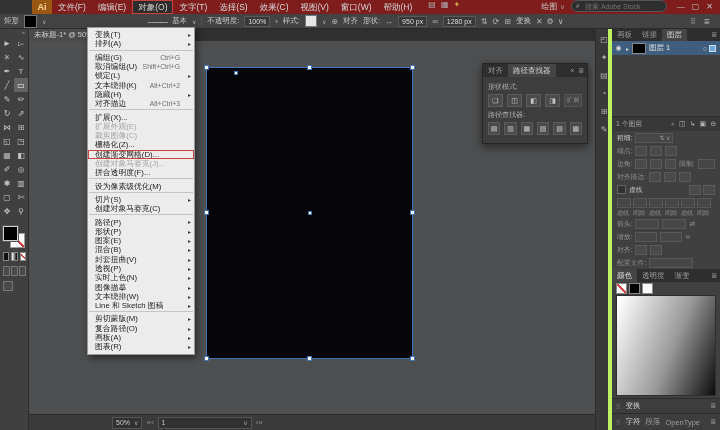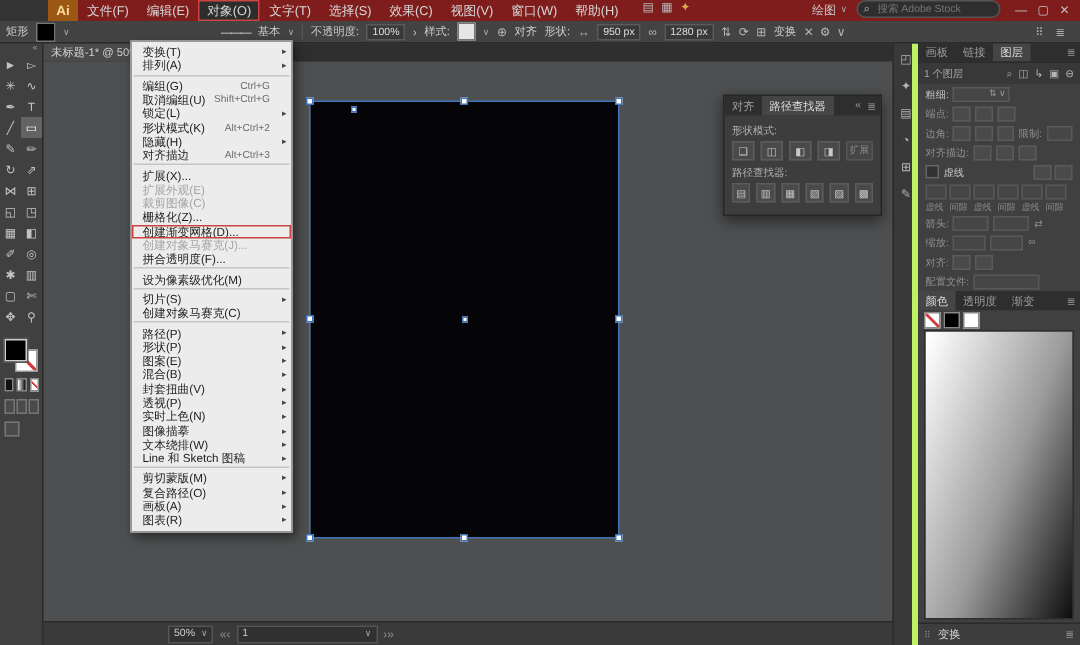--- a/index.html
+++ b/index.html
@@ -392,21 +392,21 @@
         <span class="marr"></span>
       </div>
 
       <div class="mi">
         <span class="mlabel">锁定(L)</span>
         <span class="msc"></span>
         <span class="marr">▸</span>
       </div>
 
       <div class="mi">
-        <span class="mlabel">形状模式(K)</span>
+        <span class="mlabel">文本绕排(K)</span>
         <span class="msc">Alt+Ctrl+2</span>
         <span class="marr"></span>
       </div>
 
       <div class="mi">
         <span class="mlabel">隐藏(H)</span>
         <span class="msc"></span>
         <span class="marr">▸</span>
       </div>
 
@@ -664,20 +664,32 @@
       <span style="display:flex">
 
       <span class="ptab"><span>画板</span></span>
           <span class="ptab"><span>链接</span></span>
           <span class="ptab active"><span>图层</span></span>
         </span>
       <span class="pright">
           <span>≣</span>
         </span>
     </div>
+    <div class="lay-content">
+      <div class="lay-row">
+        <span class="lay-eye">◉</span>
+        <span class="lay-arr">▸</span>
+        <span class="lay-thumb"></span>
+        <span class="lay-name">图层 1</span>
+        <span class="lay-right">
+          <span class="lay-target">○</span>
+          <span class="lay-chip"></span>
+        </span>
+      </div>
+    </div>
     <div class="lay-bottom">
       <span>1 个图层</span>
       <span class="ics">
 
       <span>⌕</span>
           <span>◫</span>
           <span>↳</span>
           <span>▣</span>
           <span>⊖</span>
         </span>
@@ -775,15 +787,22 @@
         <span class="csw white"></span>
       </div>
       <div class="col-grad"></div>
     </div>
 
     <div class="dockbar">
       <span class="grip">⠿</span>
       <span>变换</span>
       <span class="menu">≣</span>
     </div>
+    <div class="dockbar" style="height:16px">
+      <span class="grip">⠿</span>
+      <span>字符</span>
+      <span class="dim">段落</span>
+      <span class="dim">OpenType</span>
+      <span class="menu">≣</span>
+    </div>
   </div>
 
 </div>
 
 </body></html>

